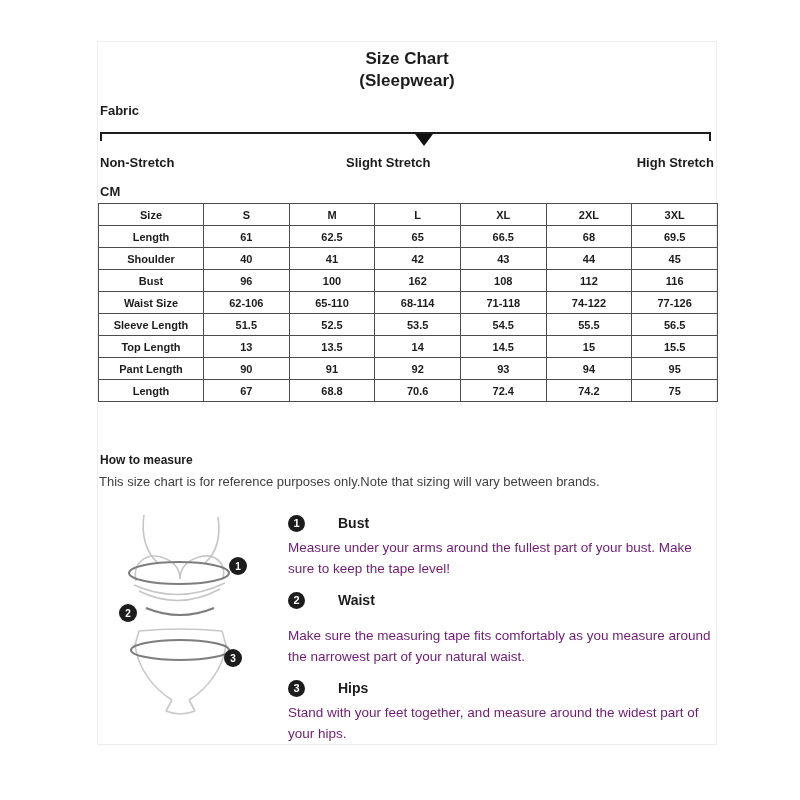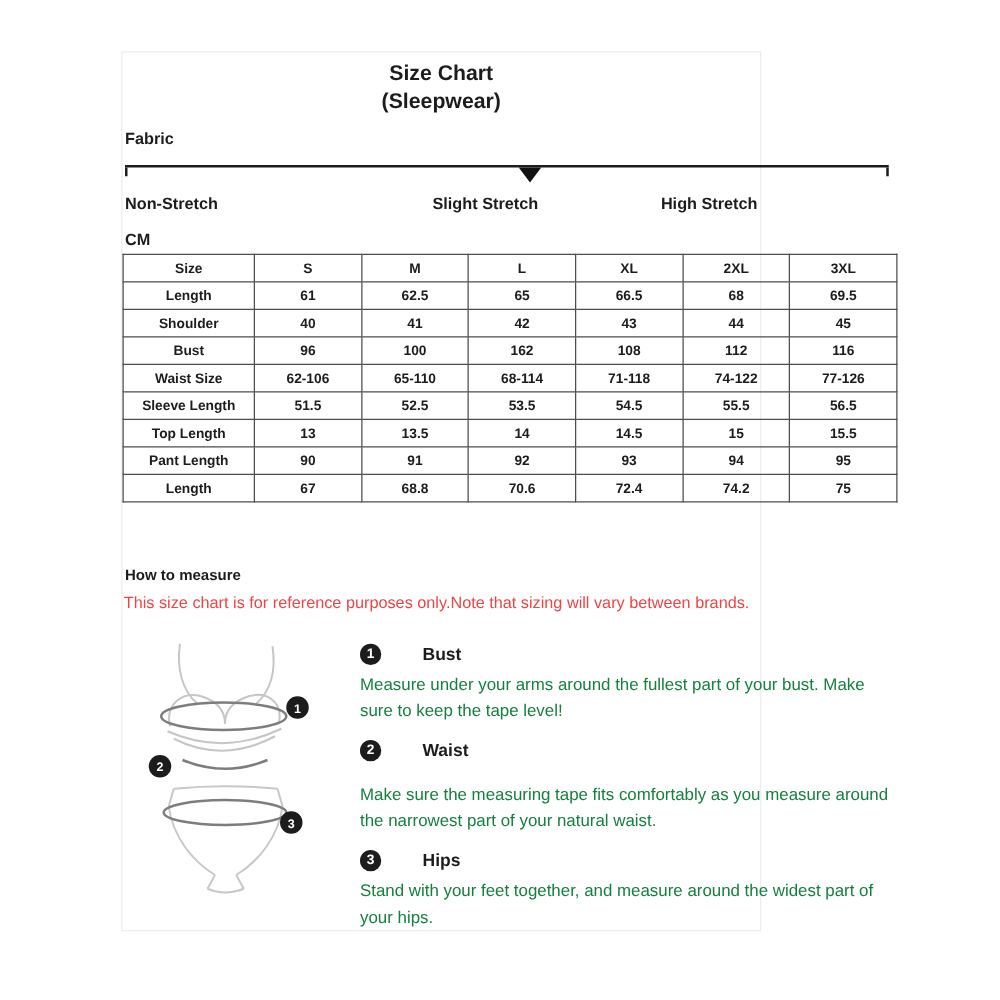--- a/index.html
+++ b/index.html
@@ -1,18 +1,18 @@
 <!DOCTYPE html>
 <html><head>
 <meta charset="utf-8">
 <style>
   * { margin:0; padding:0; box-sizing:border-box; }
   html,body { width:800px; height:800px; background:#ffffff; overflow:hidden;
               font-family:"Liberation Sans", sans-serif; color:#1c1c1c; }
-  .sheet { position:absolute; left:97px; top:41px; width:512px; height:704px;
+  .sheet { position:absolute; left:97px; top:41px; width:620px; height:704px;
            background:#fff; border:1px solid #ededed;padding-left:32px; }
 
   .title { position:absolute; left:0; top:6px; width:100%; text-align:center;
            font-size:17px; font-weight:bold; line-height:22px; }
 
   .fabric-label { position:absolute; left:2px; top:61px; font-size:13px; font-weight:bold; }
 
   .scale-line { position:absolute; left:2px; top:90px; width:611px; height:8px;
                 border-top:2px solid #1c1c1c; }
   .scale-line::before, .scale-line::after { content:""; position:absolute; top:0;
@@ -31,32 +31,32 @@
 
   table.size-table { position:absolute; left:0; top:161px; width:620px;
                      border-collapse:collapse; table-layout:fixed;
                      font-size:11px; font-weight:bold; color:#1c1c1c; }
   .size-table th, .size-table td { border:1px solid #4d4d4d; text-align:center;
                      height:22px; padding:1px 2px; font-weight:bold; }
   .size-table col.label-col { width:105px; }
 
   .htm-heading { position:absolute; left:2px; top:411px; font-size:12px; font-weight:bold; }
   .htm-note { position:absolute; left:1px; top:432px; width:600px;
-              font-size:13px; color:#ef4444; }
+              font-size:13px; color:#404040; }
 
   .figure { position:absolute; left:8px; top:460px; width:180px; height:222px; }
 
   .steps { position:absolute; left:190px; top:471px; width:430px; }
   .step-head { display:flex; align-items:center; gap:33px; height:20px; }
   .step-num { width:17px; height:17px; border-radius:50%; background:#1c1c1c;
               color:#fff; font-size:11px; font-weight:bold; line-height:17px;
               text-align:center; flex:0 0 17px; }
   .step-title { font-size:14px; font-weight:bold; }
   .step-desc { margin-top:4px; margin-bottom:11px; font-size:13.5px; line-height:21px;
-               color:#15803d; }
+               color:#701a75; }
   .step:nth-child(2) .step-desc { margin-top:15px; }
 </style>
 </head>
 <body>
 
 <div class="sheet">
 
   <div class="title">
     <div>Size Chart</div>
     <div>(Sleepwear)</div>

